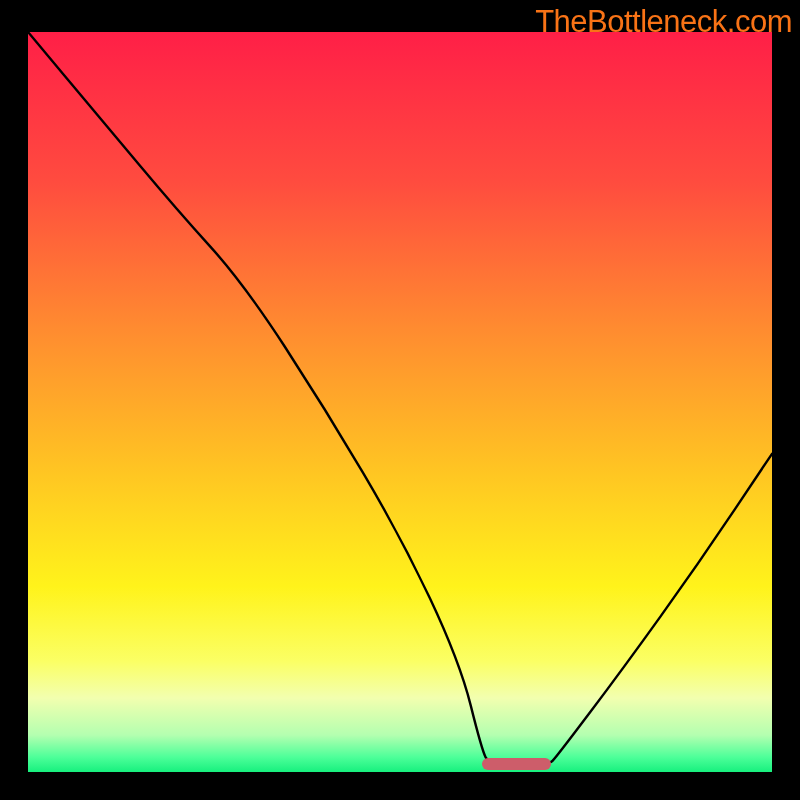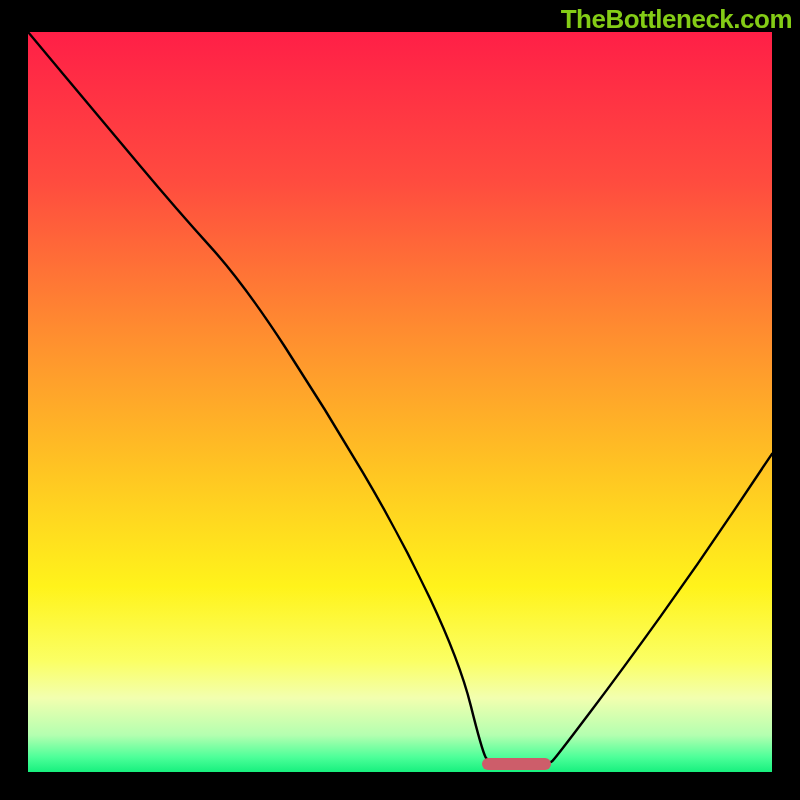--- a/index.html
+++ b/index.html
@@ -14,23 +14,23 @@
   .frame {
     position: relative;
     width: 800px;
     height: 800px;
     background: #000;
   }
   .watermark {
     position: absolute;
     top: 4px;
     right: 8px;
-    color: #84cc16;
-    font-size: 26px;
-    font-weight: bold;
+    color: #f97316;
+    font-size: 31px;
+    font-weight: normal;
     letter-spacing: -0.5px;
     z-index: 5;
   }
   .plot-area {
     position: absolute;
     left: 28px;
     top: 32px;
     width: 744px;
     height: 740px;
     overflow: hidden;

